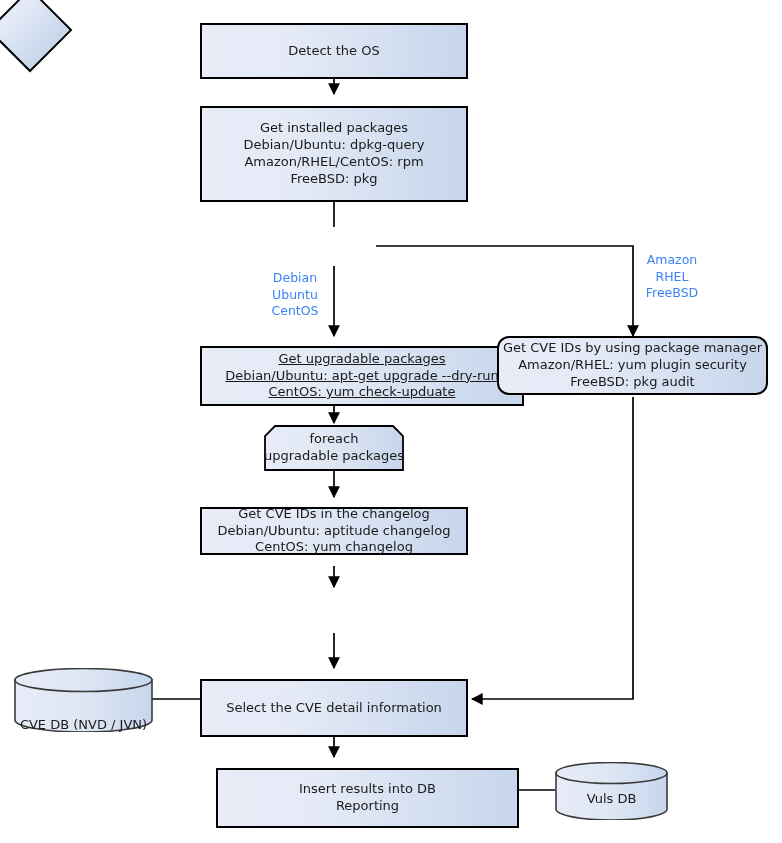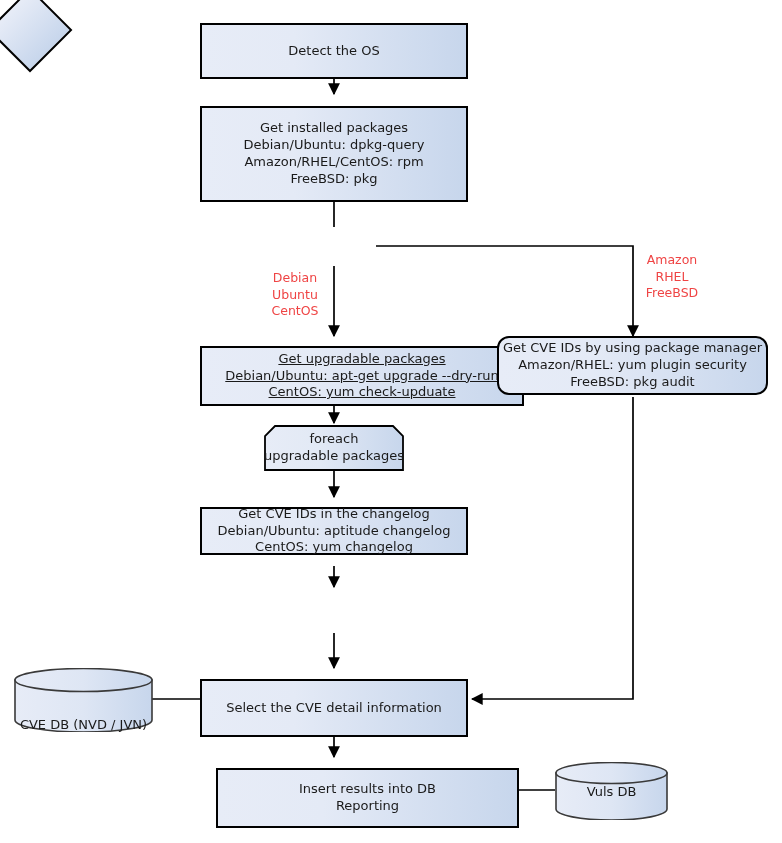--- a/index.html
+++ b/index.html
@@ -95,21 +95,21 @@
     display: flex;
     align-items: center;
     justify-content: center;
     text-align: center;
     font-size: 13px;
     color: #1a1a1a;
   }
   .edge-label {
     position: absolute;
     font-size: 12.5px;
-    color: #ef4444;
+    color: #3b82f6;
     line-height: 1.32;
     text-align: center;
     white-space: pre-line;
     z-index: 4;
   }
 </style>
 </head>
 <body>
 
 <div id="canvas">
@@ -232,16 +232,16 @@
       <defs>
         <linearGradient id="gradDbB" x1="0" y1="0" x2="1" y2="0">
           <stop offset="0%" stop-color="#e7ecf7"></stop>
           <stop offset="50%" stop-color="#dee6f4"></stop>
           <stop offset="100%" stop-color="#c7d6ec"></stop>
         </linearGradient>
       </defs>
       <path d="M 1 11 L 1 47 A 55 11 0 0 0 112 47 L 112 11 Z" fill="url(#gradDbB)" stroke="#3a3a3a" stroke-width="1.6"></path>
       <ellipse cx="56.5" cy="11" rx="55.5" ry="10.5" fill="url(#gradDbB)" stroke="#3a3a3a" stroke-width="1.6"></ellipse>
     </svg>
-    <div class="dblabel" style="text-align:center;">Vuls DB</div>
+    <div class="dblabel" style="padding-top:7px;text-align:center;">Vuls DB</div>
   </div>
 
 </div>
 
 </body></html>

